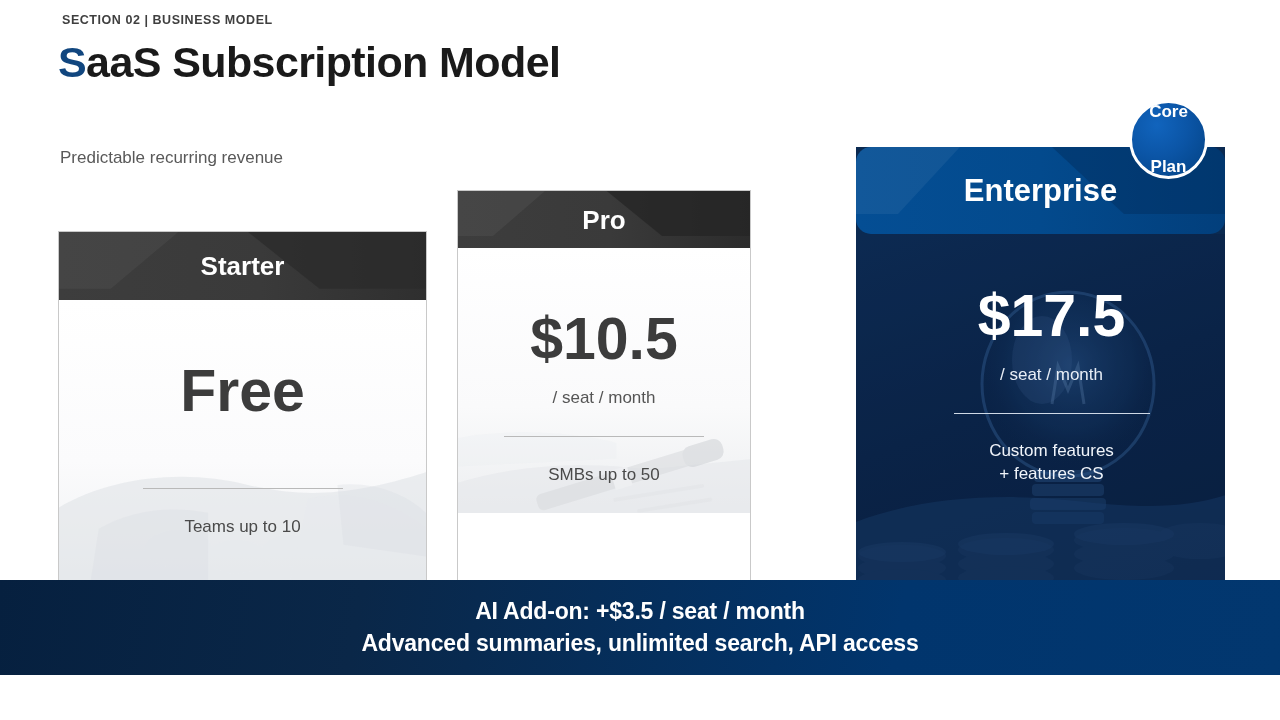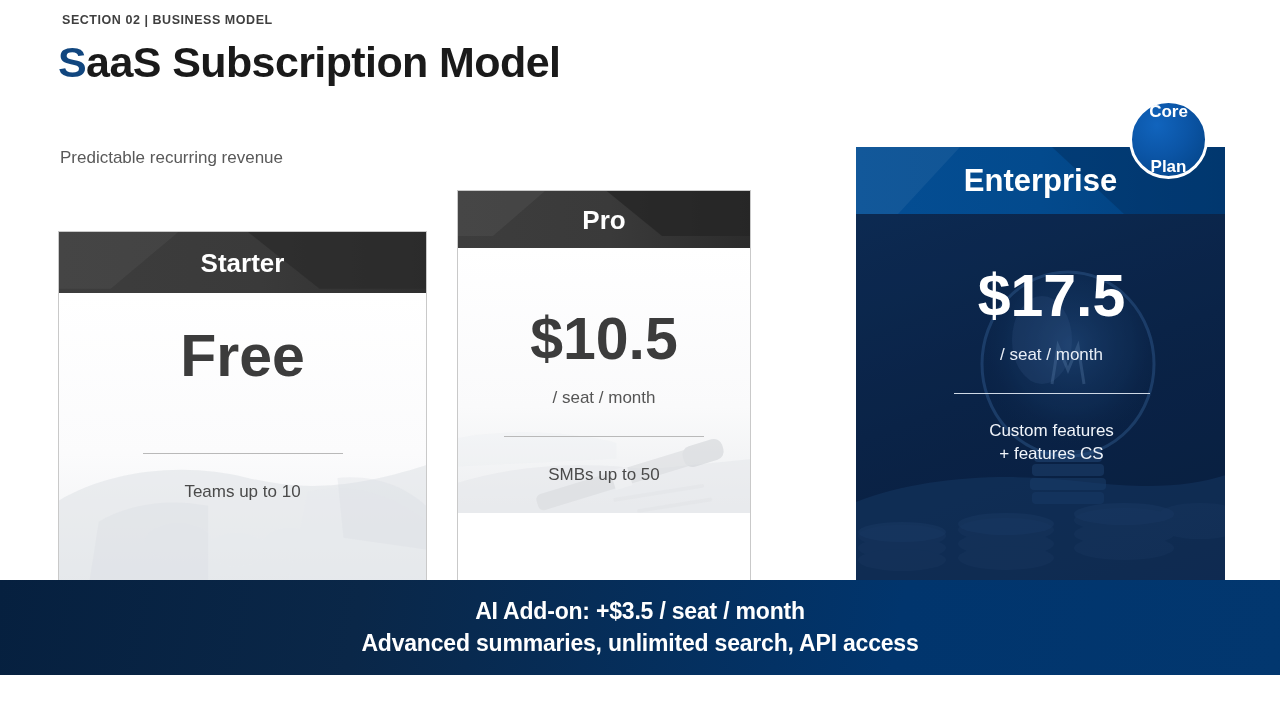--- a/index.html
+++ b/index.html
@@ -115,21 +115,21 @@
   
   #card-starter {
     left: 58px;
     top: 231px;
     width: 369px;
     height: 352px;
     border: 1px solid #c9c9c9;
     background: #fdfdfd;
   }
   #card-starter .card-header {
-    height: 61px;
+    height: 68px;
     background: linear-gradient(90deg, #3d3d3d 0%, #3a3a3a 55%, #2f2f2f 100%);
   }
   #card-starter .card-header .hdr-label { font-size: 26px; }
   #card-starter .card-body { height: 294px; background: #ffffff; }
   #card-starter .price { font-size: 59px; color: #3c3c3c; }
 
   
   #card-pro {
     left: 457px;
     top: 190px;
@@ -151,22 +151,23 @@
 
   
   #card-enterprise {
     left: 856px;
     top: 147px;
     width: 369px;
     height: 436px;
     background: #0b2a51;
   }
   #card-enterprise .card-header {
-    height: 67px;
+    height: 87px;
     background: linear-gradient(90deg, #044e94 0%, #034a8d 50%, #023f7c 100%);
+    border-radius: 15px;
   }
   #card-enterprise .card-header .hdr-label { font-size: 31px; }
   #card-enterprise .card-body {
     height: 369px;
     background: linear-gradient(160deg, #0c2c55 0%, #0a2347 45%, #081d3c 100%);
   }
   #card-enterprise .price { font-size: 59px; color: #ffffff; }
   #card-enterprise .per { color: #e8eef6; }
   #card-enterprise .note { color: #f0f4fa; }
   #card-enterprise .divider { border-top-color: #cfd9e6; }
@@ -256,21 +257,21 @@
         <ellipse cx="120" cy="250" rx="34" ry="19"></ellipse>
         <ellipse cx="178" cy="258" rx="30" ry="17"></ellipse>
         <ellipse cx="232" cy="252" rx="28" ry="16"></ellipse>
         <path d="M250,200 C290,190 330,200 369,228 L369,294 L230,294 Z"></path>
       </g>
       <g opacity="0.3" fill="#d7dbe0">
         <path d="M40,230 C70,212 110,206 150,214 L150,294 L30,294 Z"></path>
         <path d="M280,186 C318,182 350,196 369,214 L369,258 L286,246 Z"></path>
       </g>
     </svg>
-    <div class="card-content" style="padding-top:34px;">
+    <div class="card-content" style="padding-top:62px;">
       <div class="price">Free</div>
       <div class="divider" style="width:200px; margin-top:67px;"></div>
       <div class="note" style="margin-top:27px;">Teams up to 10</div>
     </div>
   </div>
 </div>
 
 <div id="card-pro" class="card">
   <div class="card-header">
     <svg class="streak" viewBox="0 0 369 57" preserveAspectRatio="none">

